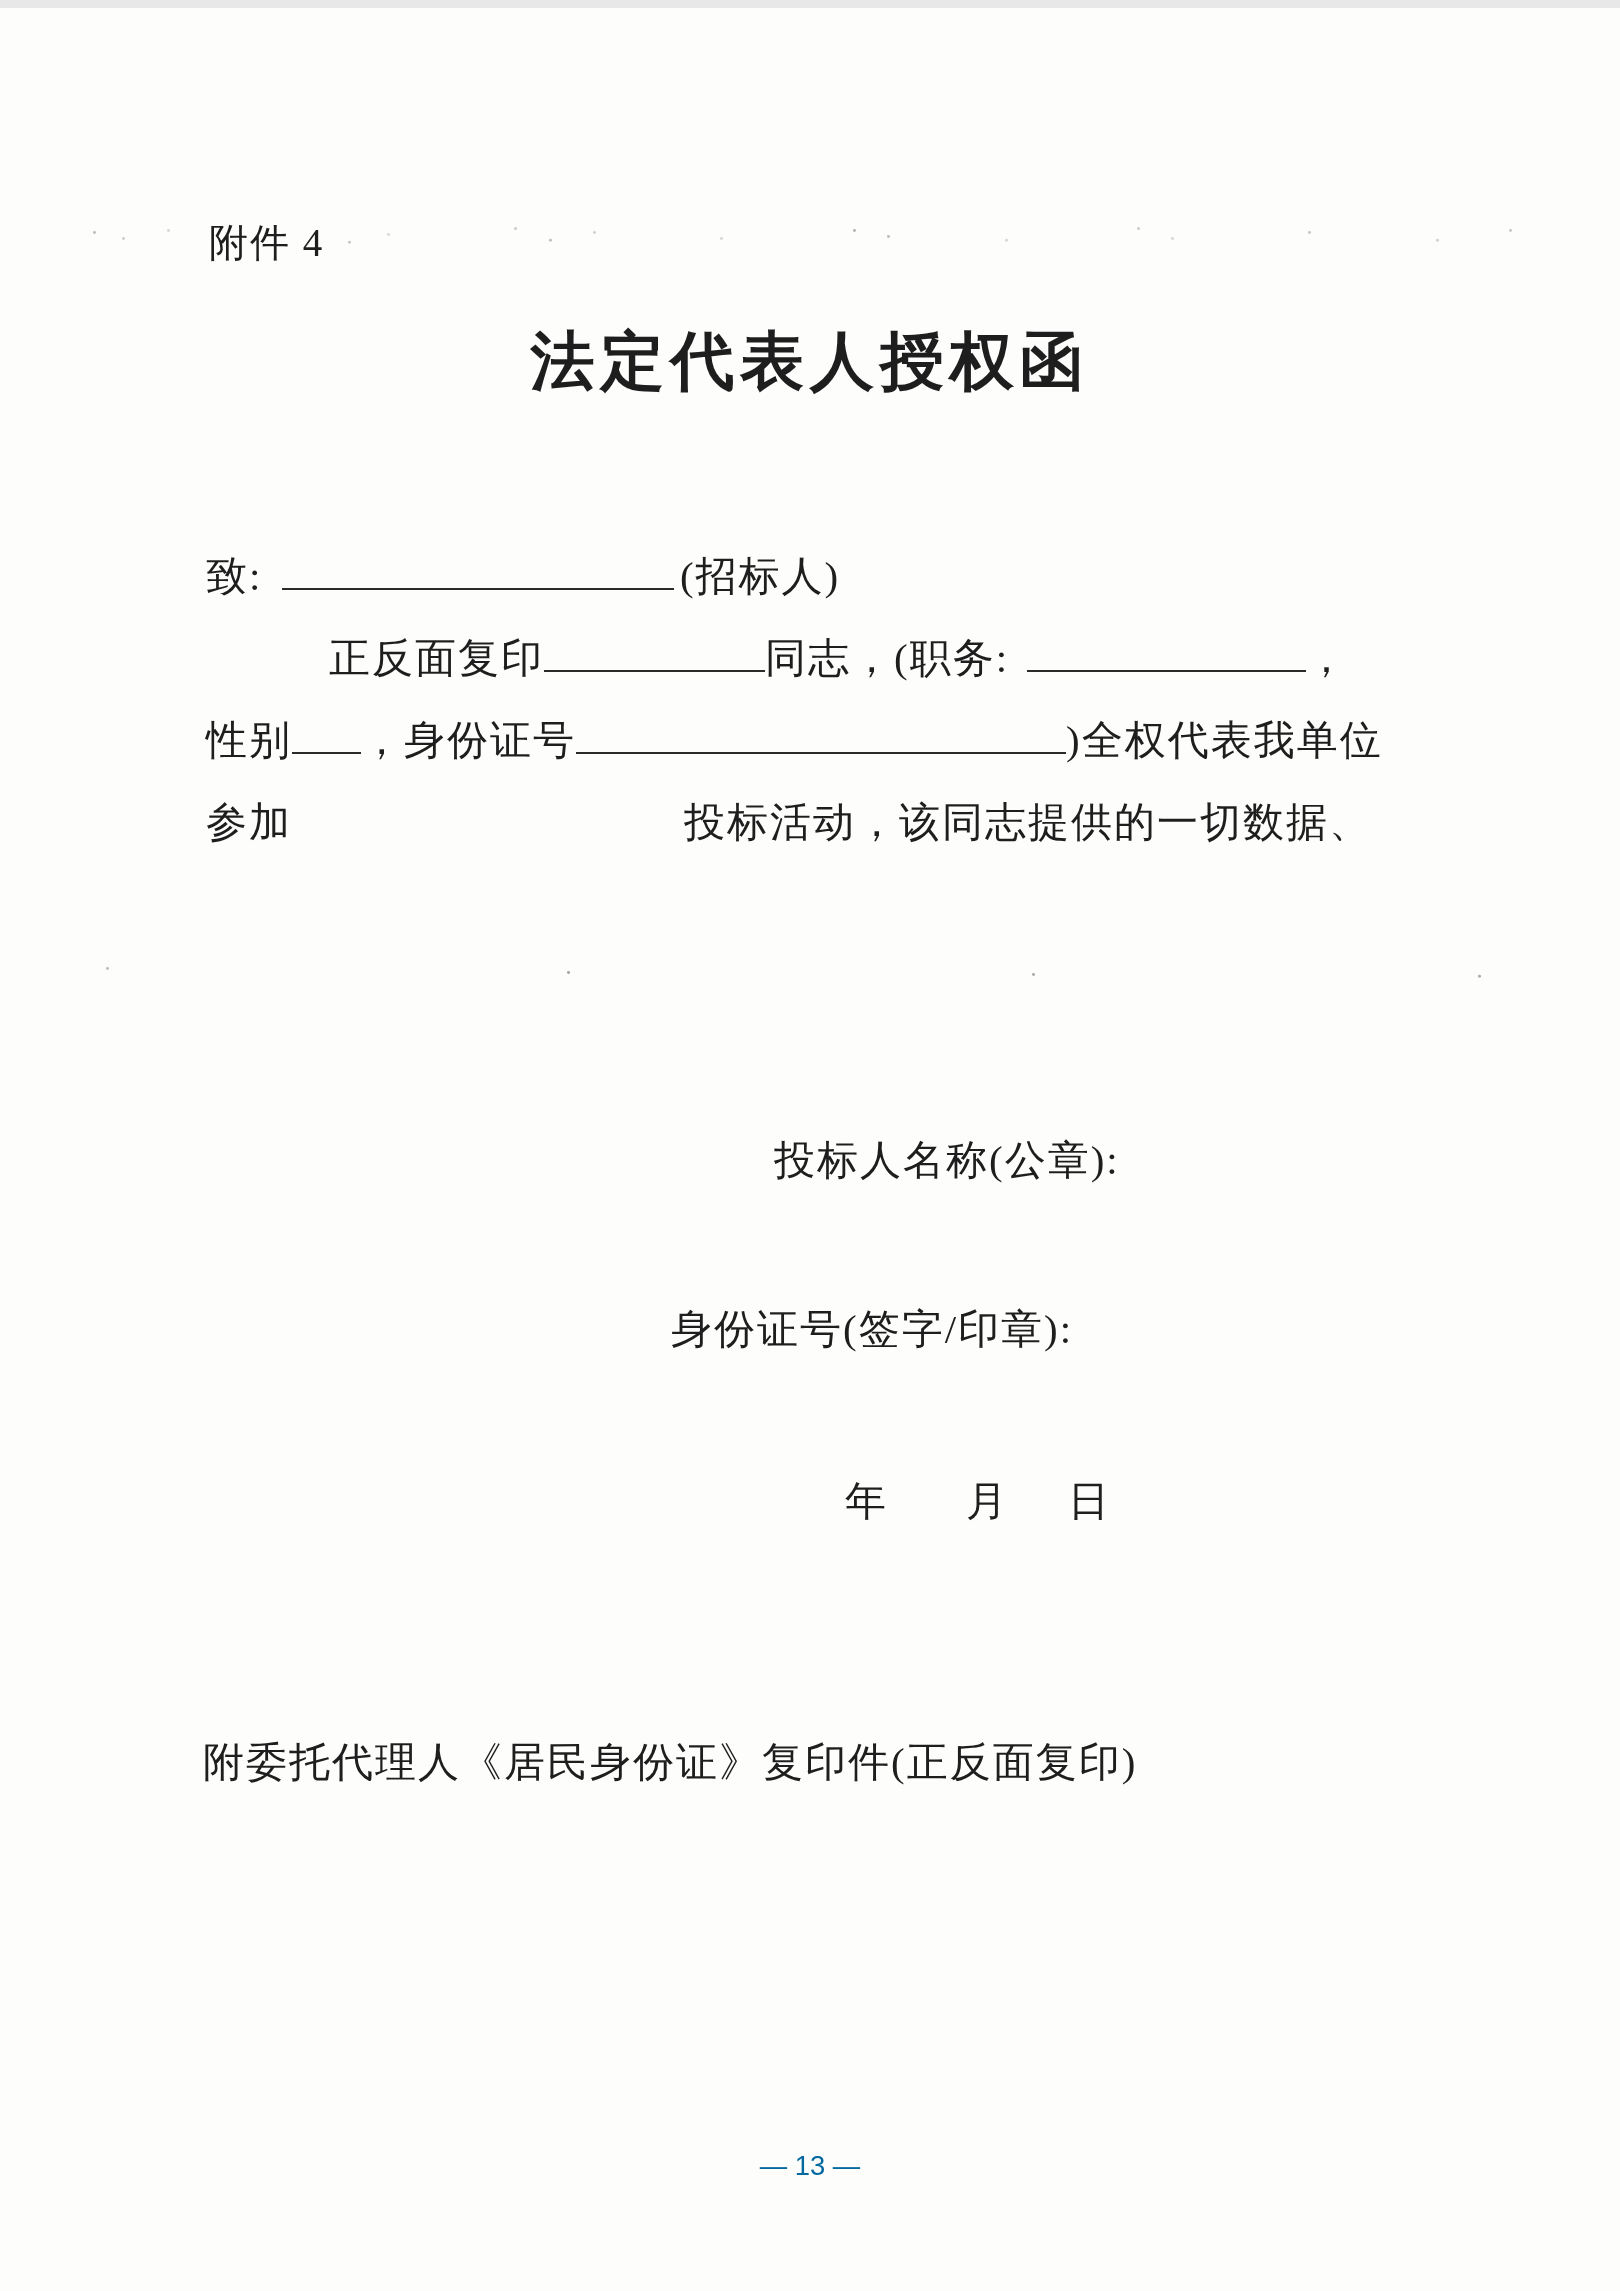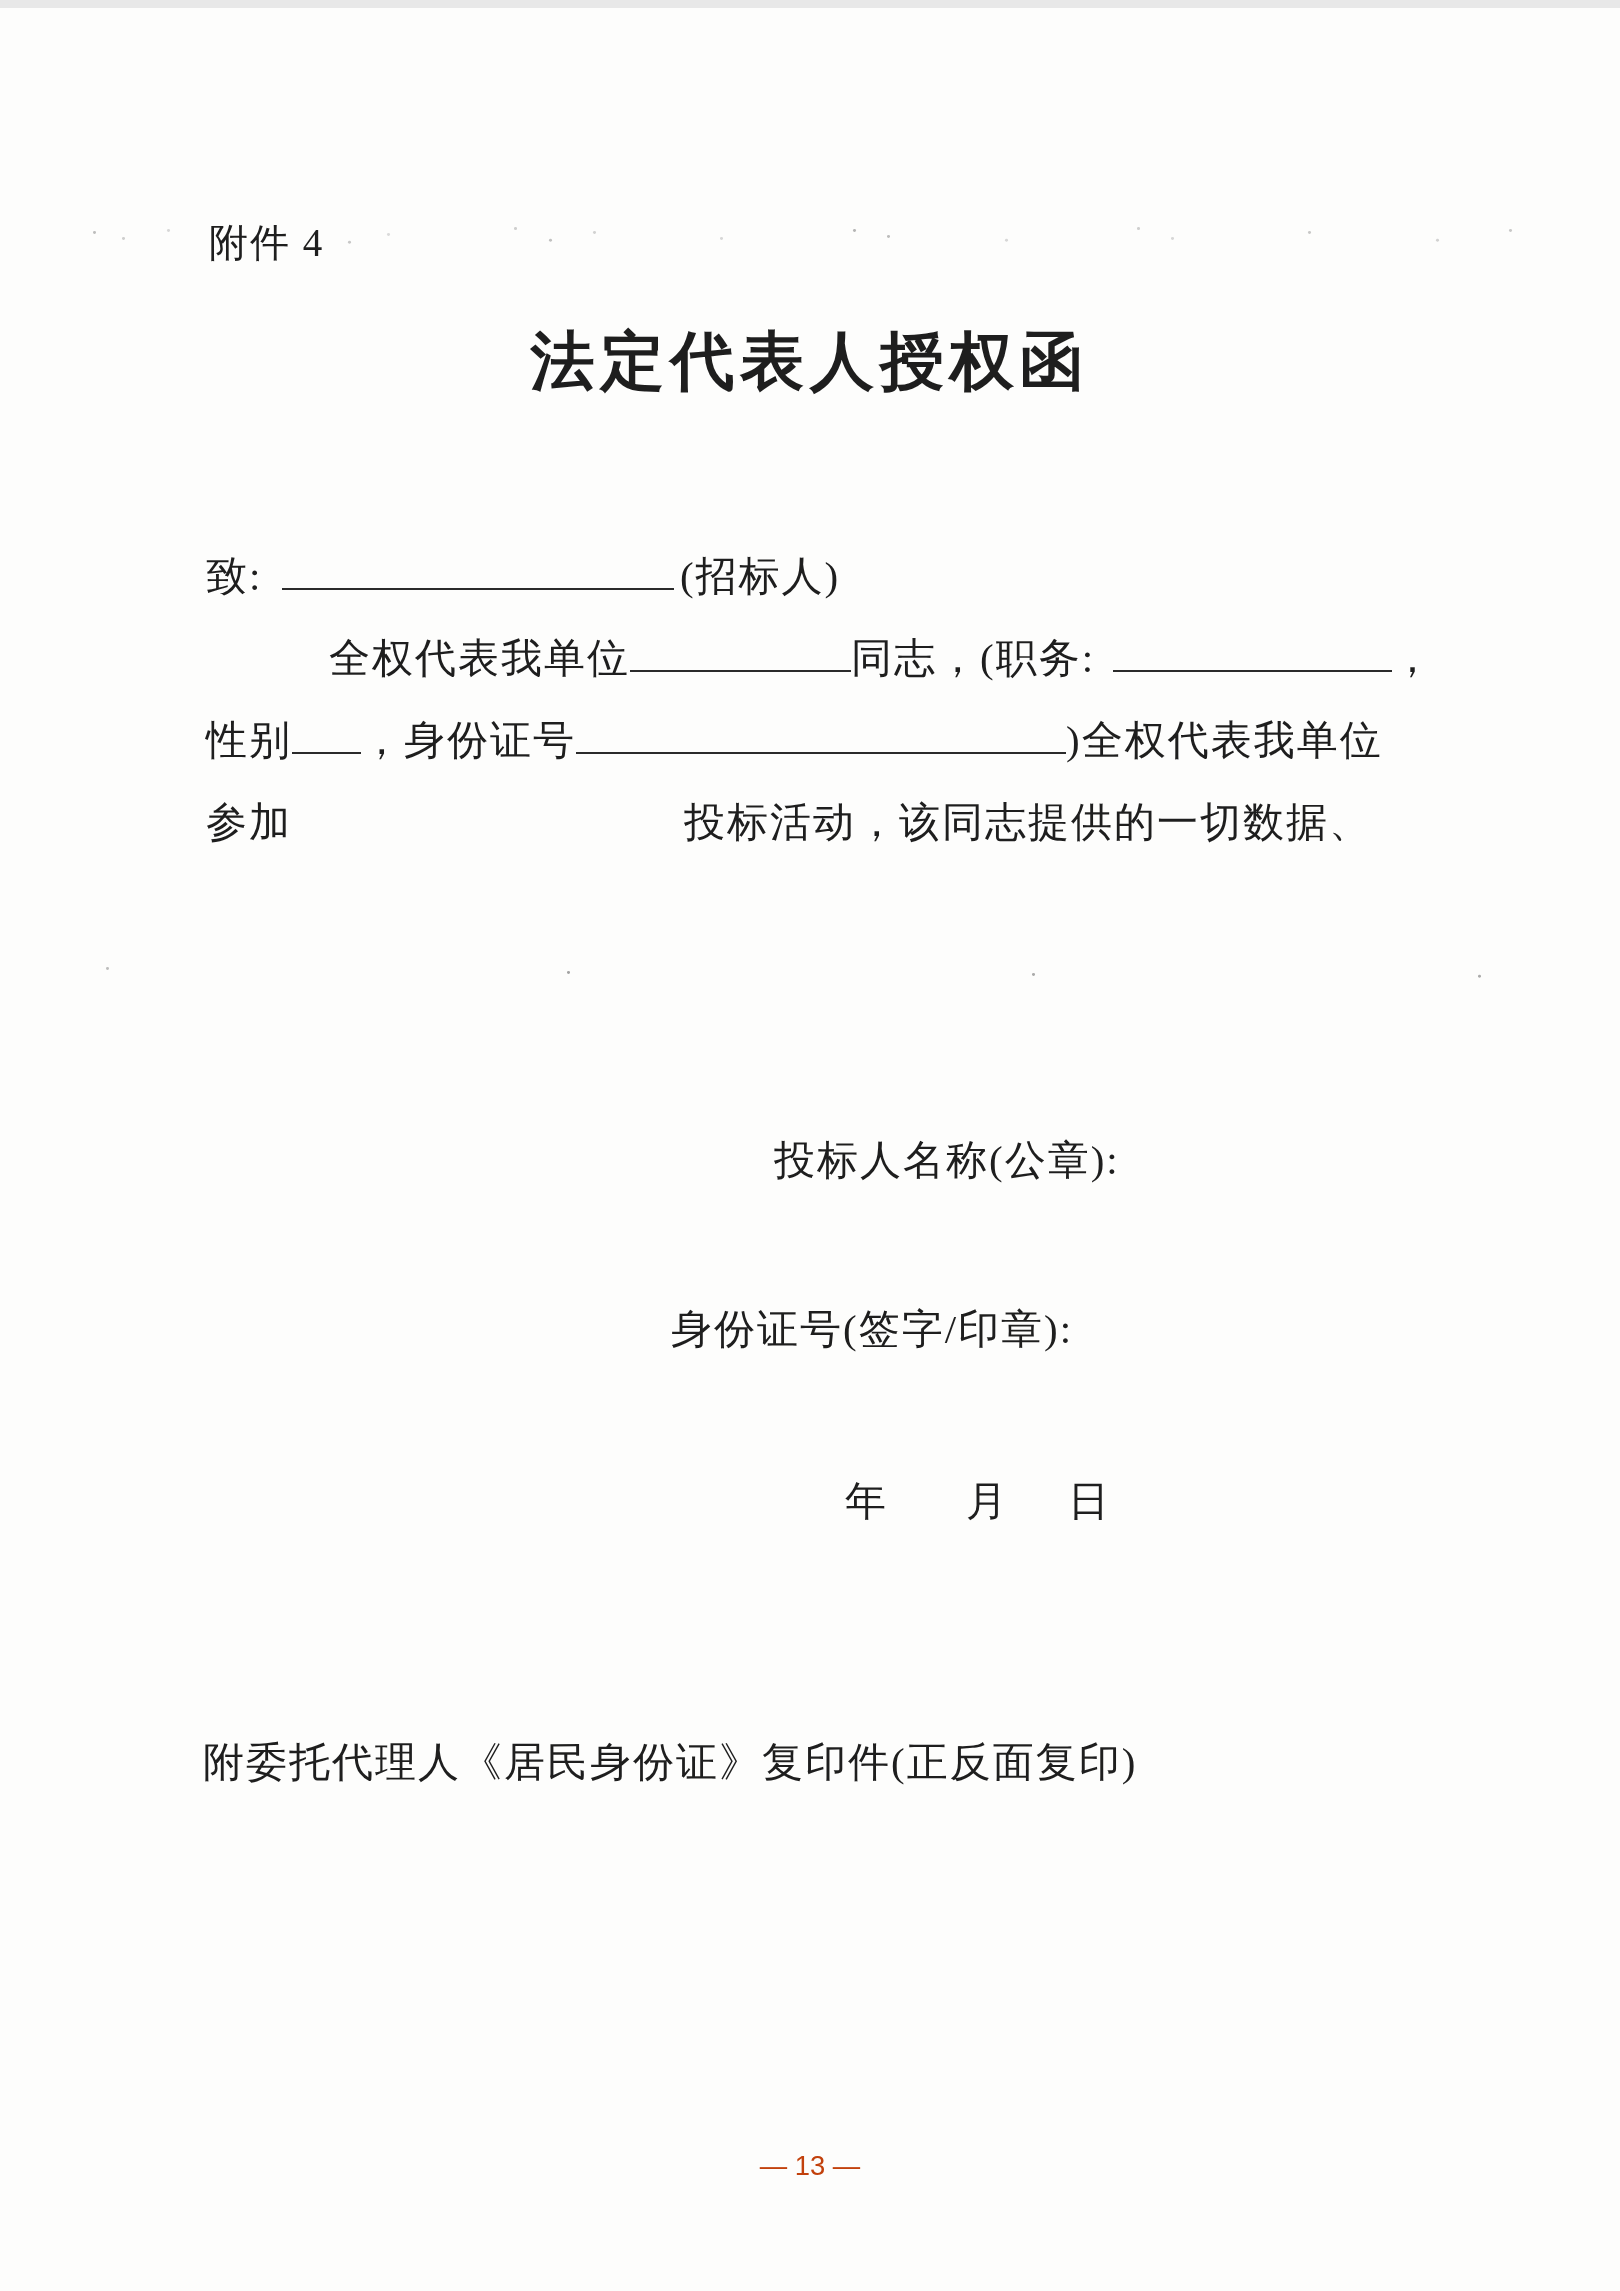--- a/index.html
+++ b/index.html
@@ -42,21 +42,21 @@
   .indent{padding-left:123px;}
   .sig-name{position:absolute;top:1125px;left:774px;font-size:41px;letter-spacing:2px;}
   .sig-rep{position:absolute;top:1294px;left:671px;font-size:41px;letter-spacing:2px;}
   .date-line{position:absolute;top:1466px;left:845px;font-size:41px;}
   .date-line .m{margin-left:80px;}
   .date-line .d{margin-left:61px;}
   .footnote{position:absolute;top:1727px;left:203px;font-size:41px;letter-spacing:2px;}
   .page-number{
     position:absolute;top:2142px;left:0;width:100%;
     text-align:center;
-    font-size:27.4px;color:#c2410c;
+    font-size:27.4px;color:#0369a1;
     font-family:"Liberation Sans","DejaVu Sans",sans-serif;
   }
   
   .noise{position:absolute;width:2.9px;height:2.9px;background:rgba(110,110,110,.45);border-radius:50%;}
   .noise-band-top{
     top:223px;left:93px;
     box-shadow:
       29px 5.9px 0 rgba(120,120,120,.35), 74px -2px 0 rgba(130,130,130,.3),
       255px 9.8px 0 rgba(120,120,120,.4), 294px 2px 0 rgba(140,140,140,.3),
       421px -3.9px 0 rgba(120,120,120,.35), 456px 7.8px 0 rgba(120,120,120,.45),
@@ -86,21 +86,21 @@
 
   <div class="doc-title">法定代表人授权函</div>
 
   <div class="body-text">
 
     <div>
       <span>致:</span><span class="blank w-recipient"></span><span>(招标人)</span>
     </div>
 
     <div class="indent">
-      <span>全权代表我单位</span><span class="blank w-person"></span><span>同志，(职务:</span><span class="blank w-duty"></span><span>，</span>
+      <span>正反面复印</span><span class="blank w-person"></span><span>同志，(职务:</span><span class="blank w-duty"></span><span>，</span>
     </div>
 
     <div>
       <span>性别</span><span class="blank w-gender"></span><span>，身份证号</span><span class="blank w-idnum"></span><span>)全权代表我单位</span>
     </div>
 
     <div>
       <span>参加</span><span class="gap-project"></span><span>投标活动，该同志提供的一切数据、</span>
     </div>
 

